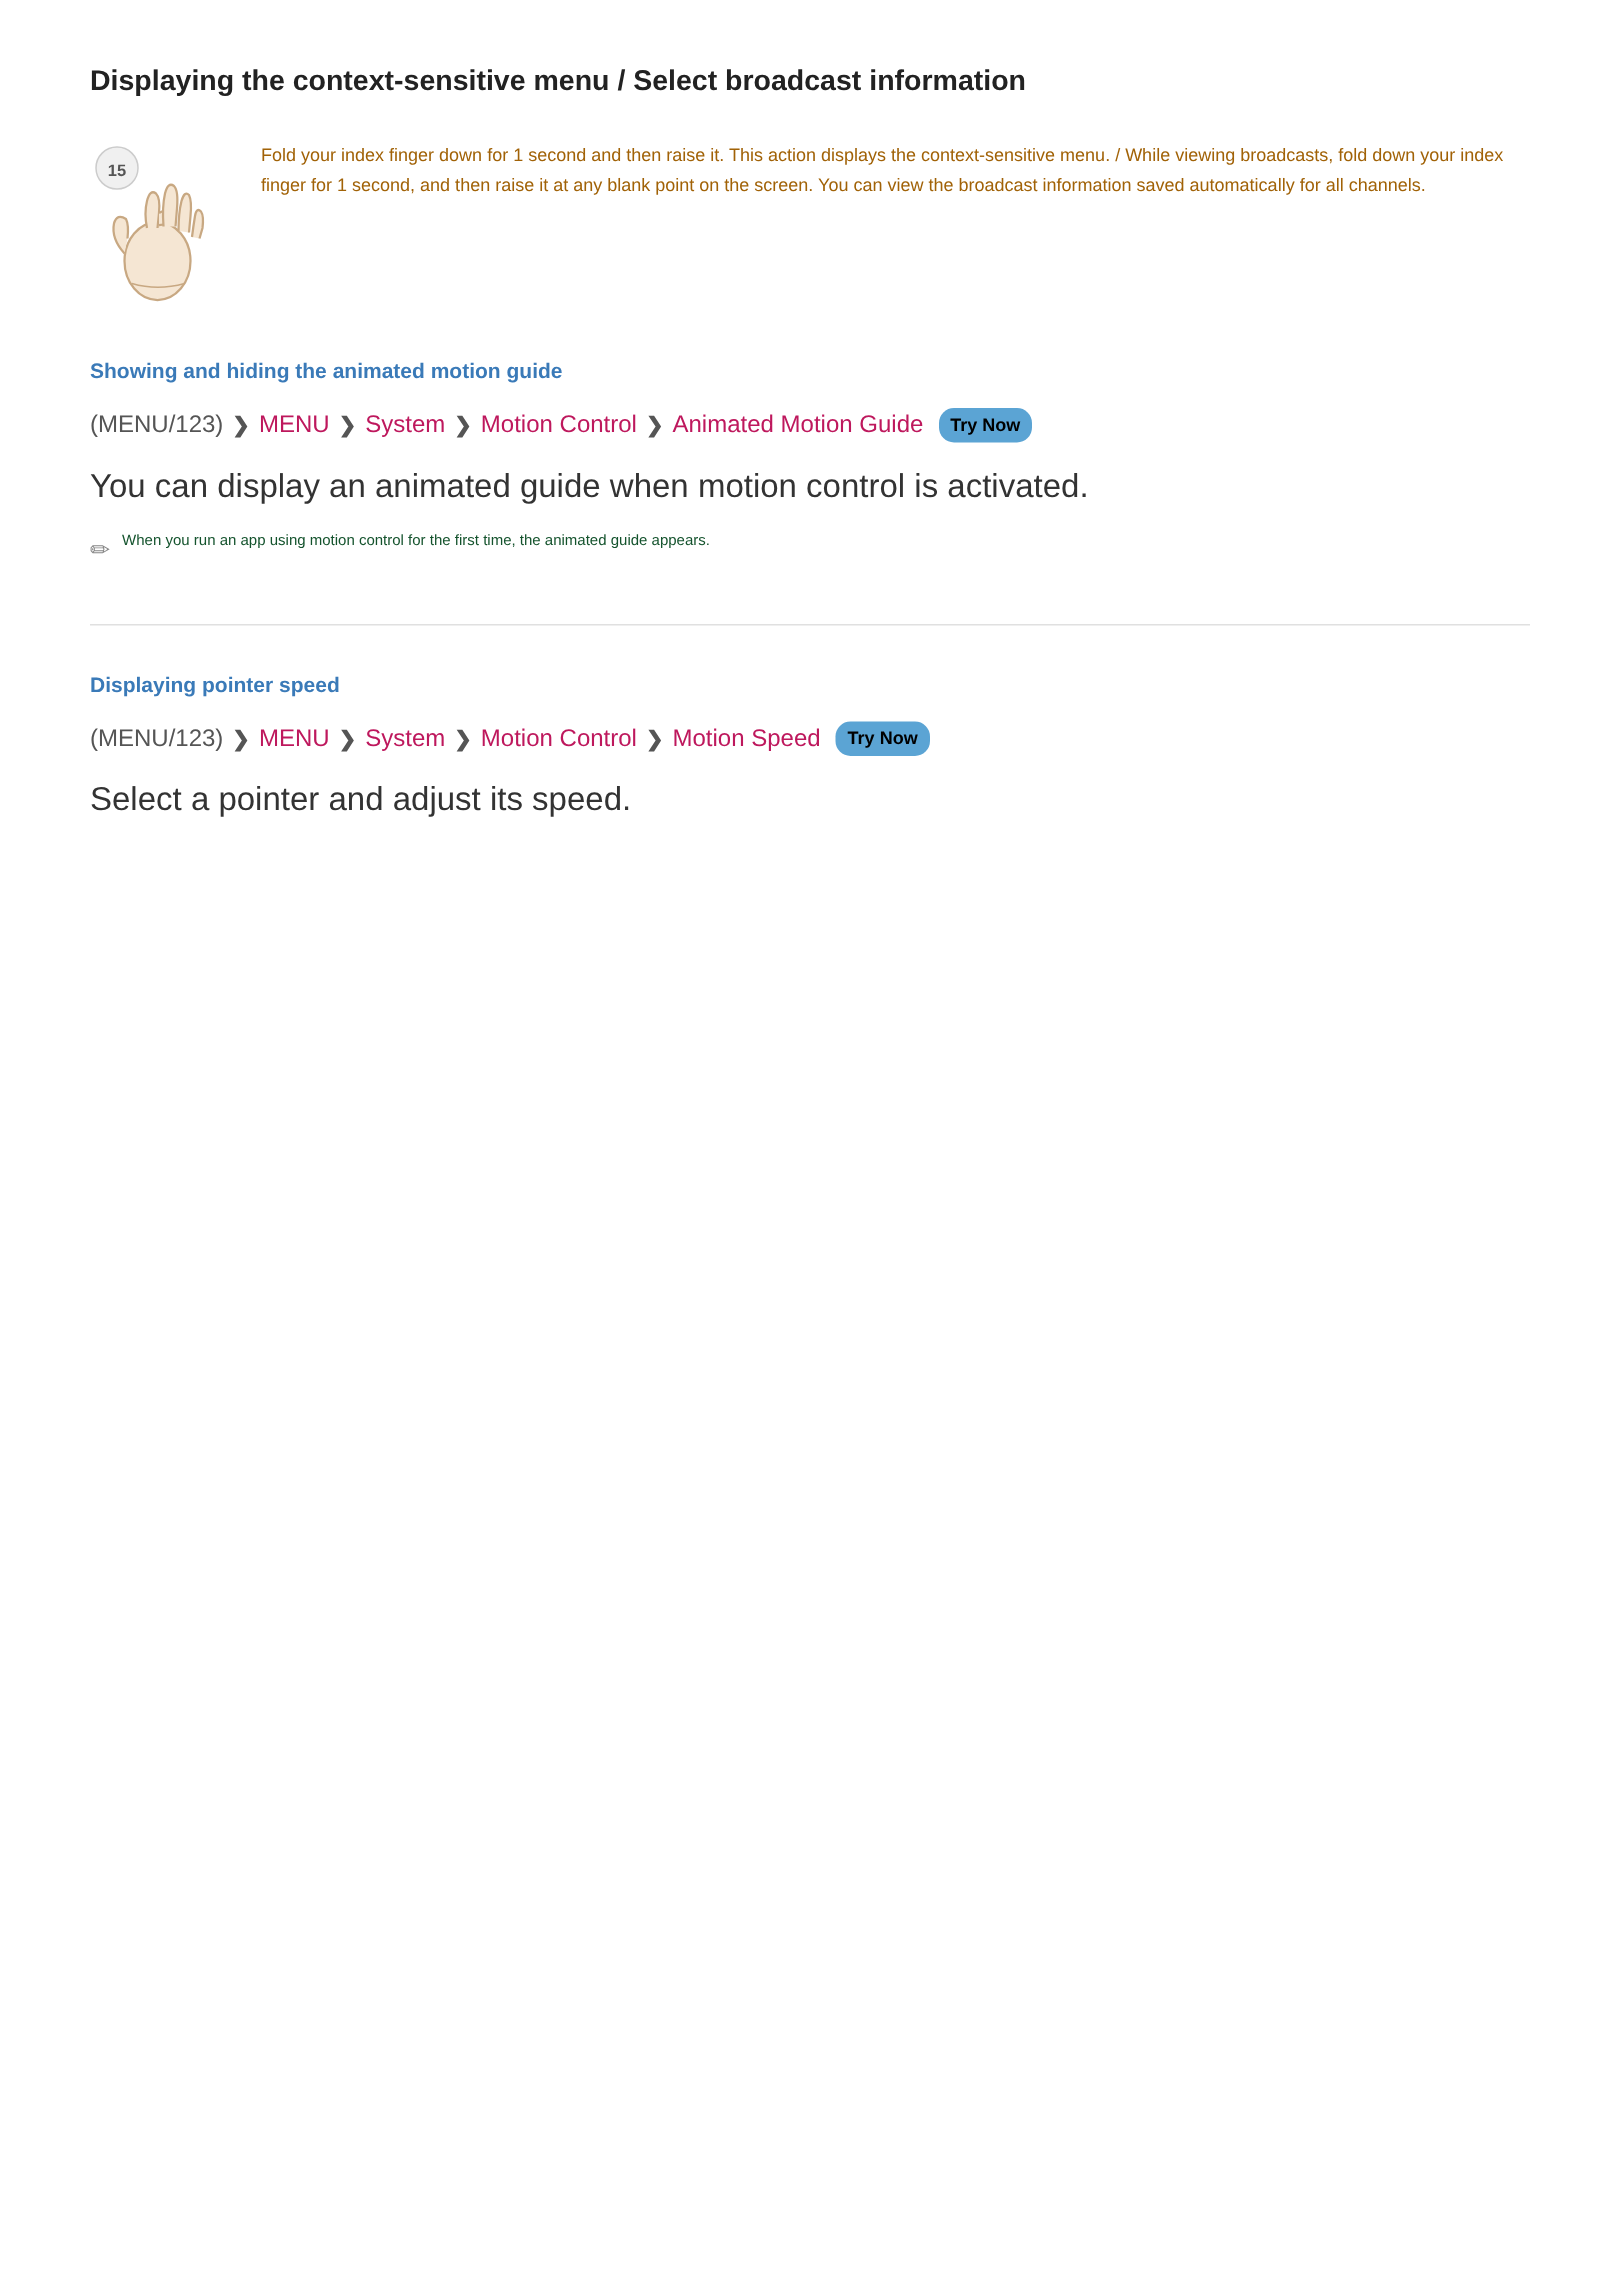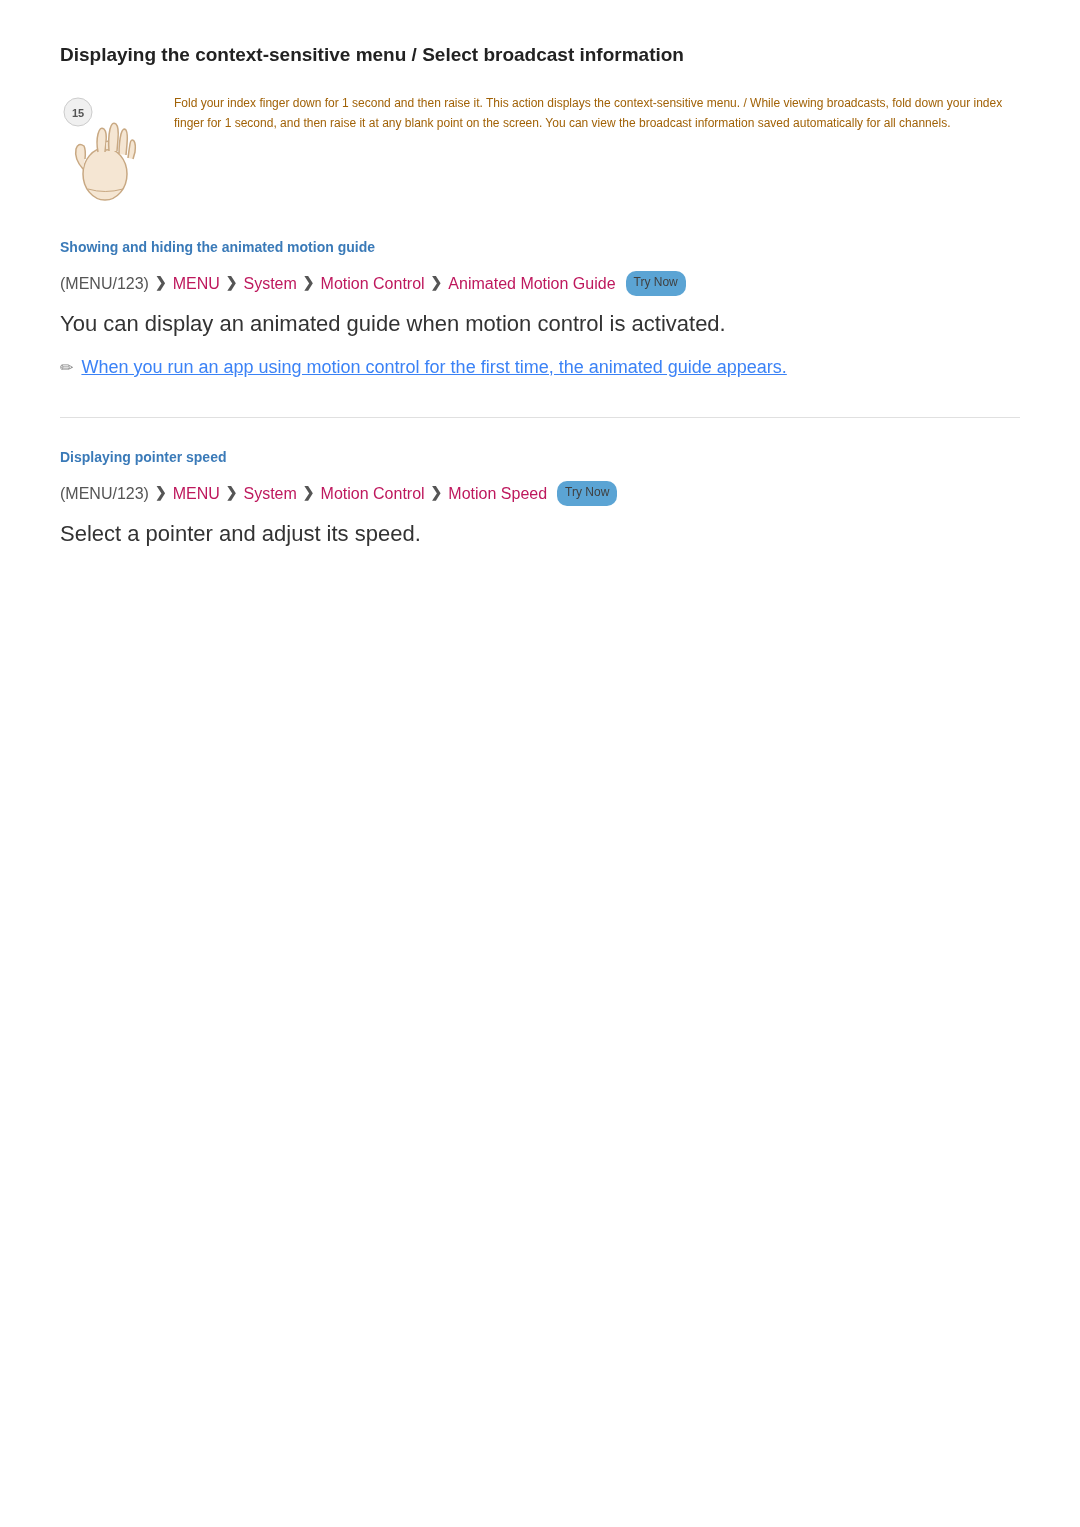--- a/index.html
+++ b/index.html
@@ -60,20 +60,21 @@
 
     .intro-text {
       font-size: 12px;
       color: #a16207;
       line-height: 1.65;
       flex: 1;
     }
 
     .breadcrumb-line {
       display: flex;
+      align-items: center;
       flex-wrap: wrap;
       gap: 4px;
       margin-bottom: 10px;
       font-size: 16px;
     }
 
     .breadcrumb-grey {
       color: #555555;
       font-weight: 500;
     }
@@ -85,23 +86,23 @@
 
     .breadcrumb-sep {
       color: #555555;
       font-weight: bold;
       font-size: 14px;
       margin: 0 2px;
     }
 
     .try-now-badge {
       background-color: #5ba4d4;
-      color: #404040;
+      color: #000000;
       font-size: 12px;
-      font-weight: 400;
+      font-weight: 700;
       padding: 2px 8px;
       border-radius: 10px;
       margin-left: 6px;
       display: inline-block;
       vertical-align: middle;
     }
 
     .body-text {
       font-size: 22px;
       color: #333333;
@@ -118,24 +119,23 @@
     }
 
     .note-icon {
       color: #888888;
       font-size: 16px;
       flex-shrink: 0;
       margin-top: 2px;
     }
 
     .note-text {
-      font-size: 18px;
-      color: #3b82f6;
+      font-size: 10px;
+      color: #14532d;
       line-height: 1.6;
-      text-decoration: underline;
     }
 
     .divider-line {
       border: none;
       border-top: 1px solid #e0e0e0;
       margin: 28px 0;
     }
   </style>
 </head>
 <body>

